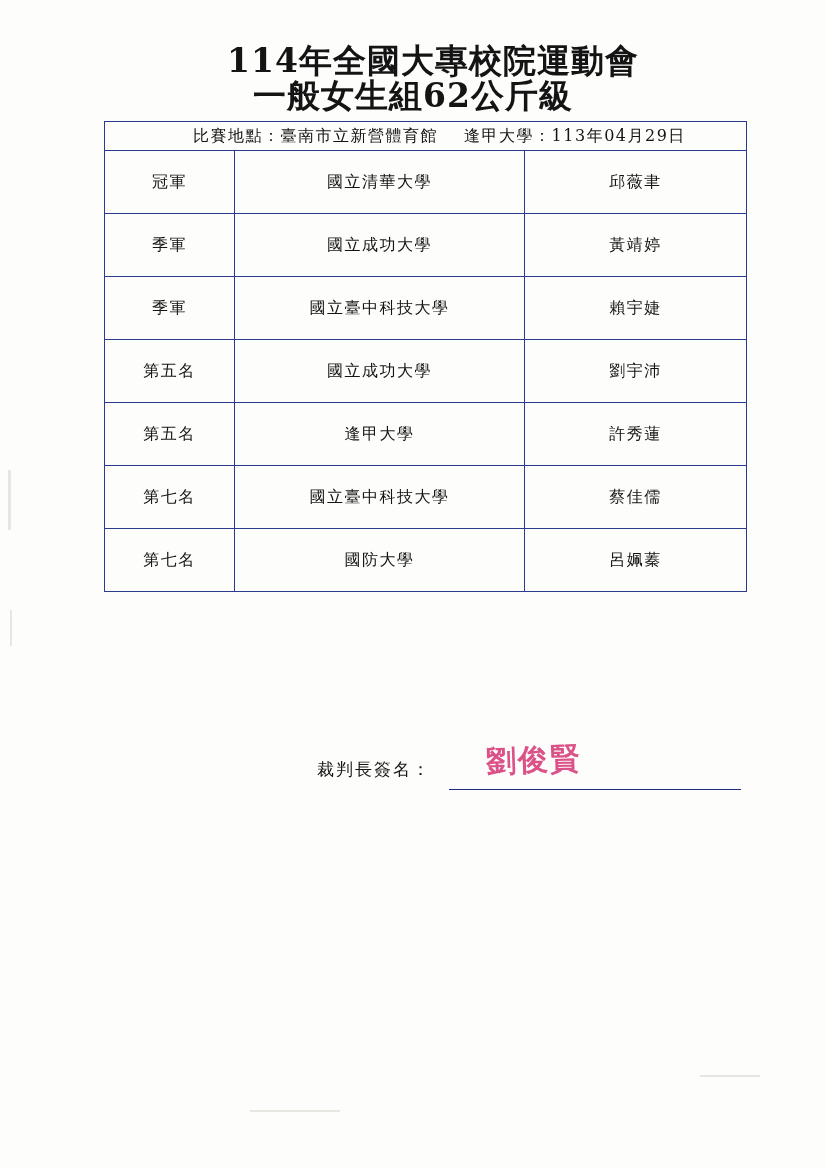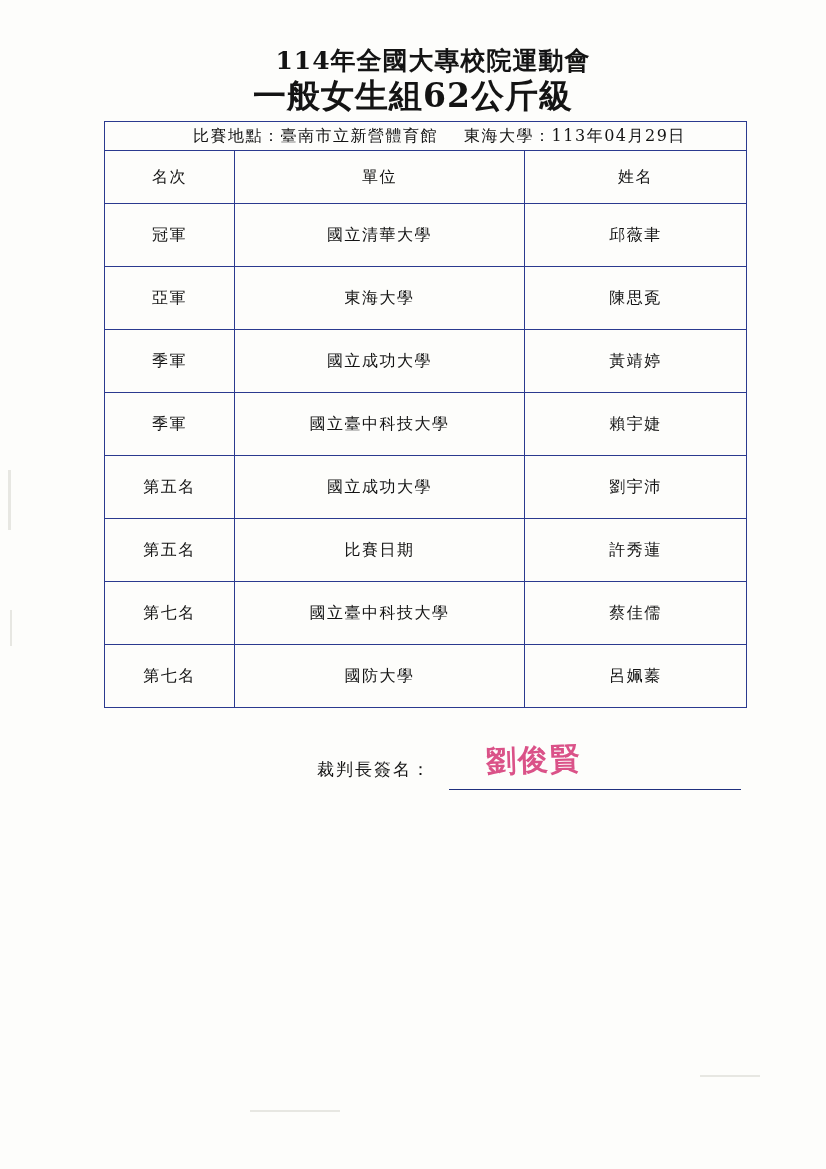--- a/index.html
+++ b/index.html
@@ -24,21 +24,21 @@
   }
 
   .title-block {
     position: absolute;
     top: 44px;
     left: 0;
     right: 0;
     text-align: center;
   }
   .title-line1 {
-    font-size: 25px;
+    font-size: 33px;
     font-weight: bold;
     letter-spacing: 1px;
     line-height: 34px;
     font-family: "DejaVu Serif", "Liberation Serif", serif;
     margin-left: 40px;
   }
   .title-line2 {
     font-size: 33px;
     font-weight: bold;
     letter-spacing: 1px;
@@ -158,57 +158,47 @@
       <colgroup>
         <col class="col-rank">
         <col class="col-unit">
         <col class="col-name">
       </colgroup>
       <tbody>
         <tr class="meta-row">
           <td colspan="3">
             <div class="meta-inner">
               <span class="meta-place">比賽地點：臺南市立新營體育館</span>
-              <span class="meta-date">東海大學：113年04月29日</span>
+              <span class="meta-date">逢甲大學：113年04月29日</span>
             </div>
           </td>
-        </tr>
-        <tr class="head-row">
-          <td>名次</td>
-          <td>單位</td>
-          <td>姓名</td>
         </tr>
         <tr class="data-row">
           <td>冠軍</td>
           <td>國立清華大學</td>
           <td>邱薇聿</td>
         </tr>
         <tr class="data-row">
-          <td>亞軍</td>
-          <td>東海大學</td>
-          <td>陳思覔</td>
-        </tr>
-        <tr class="data-row">
           <td>季軍</td>
           <td>國立成功大學</td>
           <td>黃靖婷</td>
         </tr>
         <tr class="data-row">
           <td>季軍</td>
           <td>國立臺中科技大學</td>
           <td>賴宇婕</td>
         </tr>
         <tr class="data-row">
           <td>第五名</td>
           <td>國立成功大學</td>
           <td>劉宇沛</td>
         </tr>
         <tr class="data-row">
           <td>第五名</td>
-          <td>比賽日期</td>
+          <td>逢甲大學</td>
           <td>許秀蓮</td>
         </tr>
         <tr class="data-row">
           <td>第七名</td>
           <td>國立臺中科技大學</td>
           <td>蔡佳儒</td>
         </tr>
         <tr class="data-row">
           <td>第七名</td>
           <td>國防大學</td>

